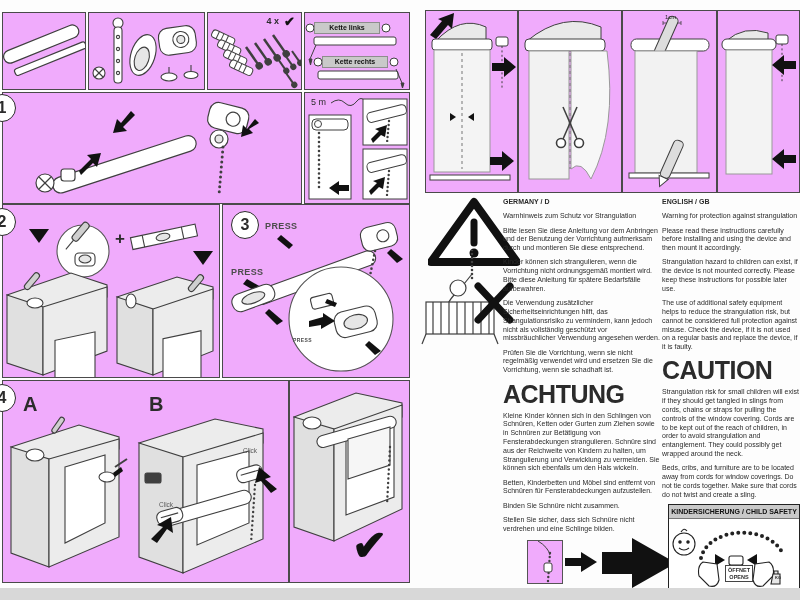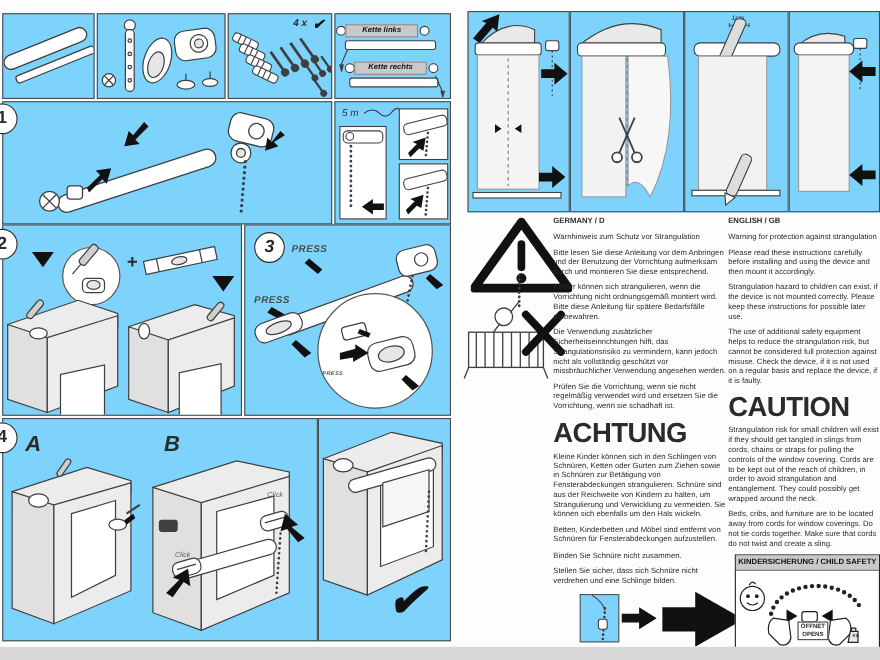--- a/index.html
+++ b/index.html
@@ -1,18 +1,18 @@
 <!DOCTYPE html>
 <html><head>
 <meta charset="utf-8">
 <style>
   html,body{margin:0;padding:0;background:#fff;}
   .sheet{position:relative;width:800px;height:600px;background:#fdfdfd;overflow:hidden;
          font-family:"Liberation Sans",sans-serif;color:#2b2b2b;}
-  .panel{position:absolute;border:1px solid #4a4a4a;background:#7dd3fc;box-sizing:border-box;overflow:hidden;font-style:italic;}
+  .panel{position:absolute;border:1px solid #4a4a4a;background:#f0abfc;box-sizing:border-box;overflow:hidden;}
   .abs{position:absolute;}
   svg{position:absolute;left:0;top:0;}
   .stepnum{position:absolute;width:28px;height:28px;border-radius:50%;border:1.6px solid #2b2b2b;
            background:#fff;font-weight:bold;font-size:16px;line-height:26px;text-align:center;
            box-sizing:border-box;z-index:5;}
   .bigletter{position:absolute;font-weight:bold;font-size:20px;z-index:4;}
   .press{position:absolute;font-weight:bold;font-size:9px;color:#4c4c4c;letter-spacing:.4px;z-index:4;}
   .click{position:absolute;font-size:6.5px;color:#5a5a5a;z-index:4;}
   .tinylbl{position:absolute;font-size:9px;color:#2b2b2b;z-index:4;}
   .graybar{position:absolute;background:#c9c9c9;border:1px solid #8d8d8d;font-weight:bold;font-size:7px;

